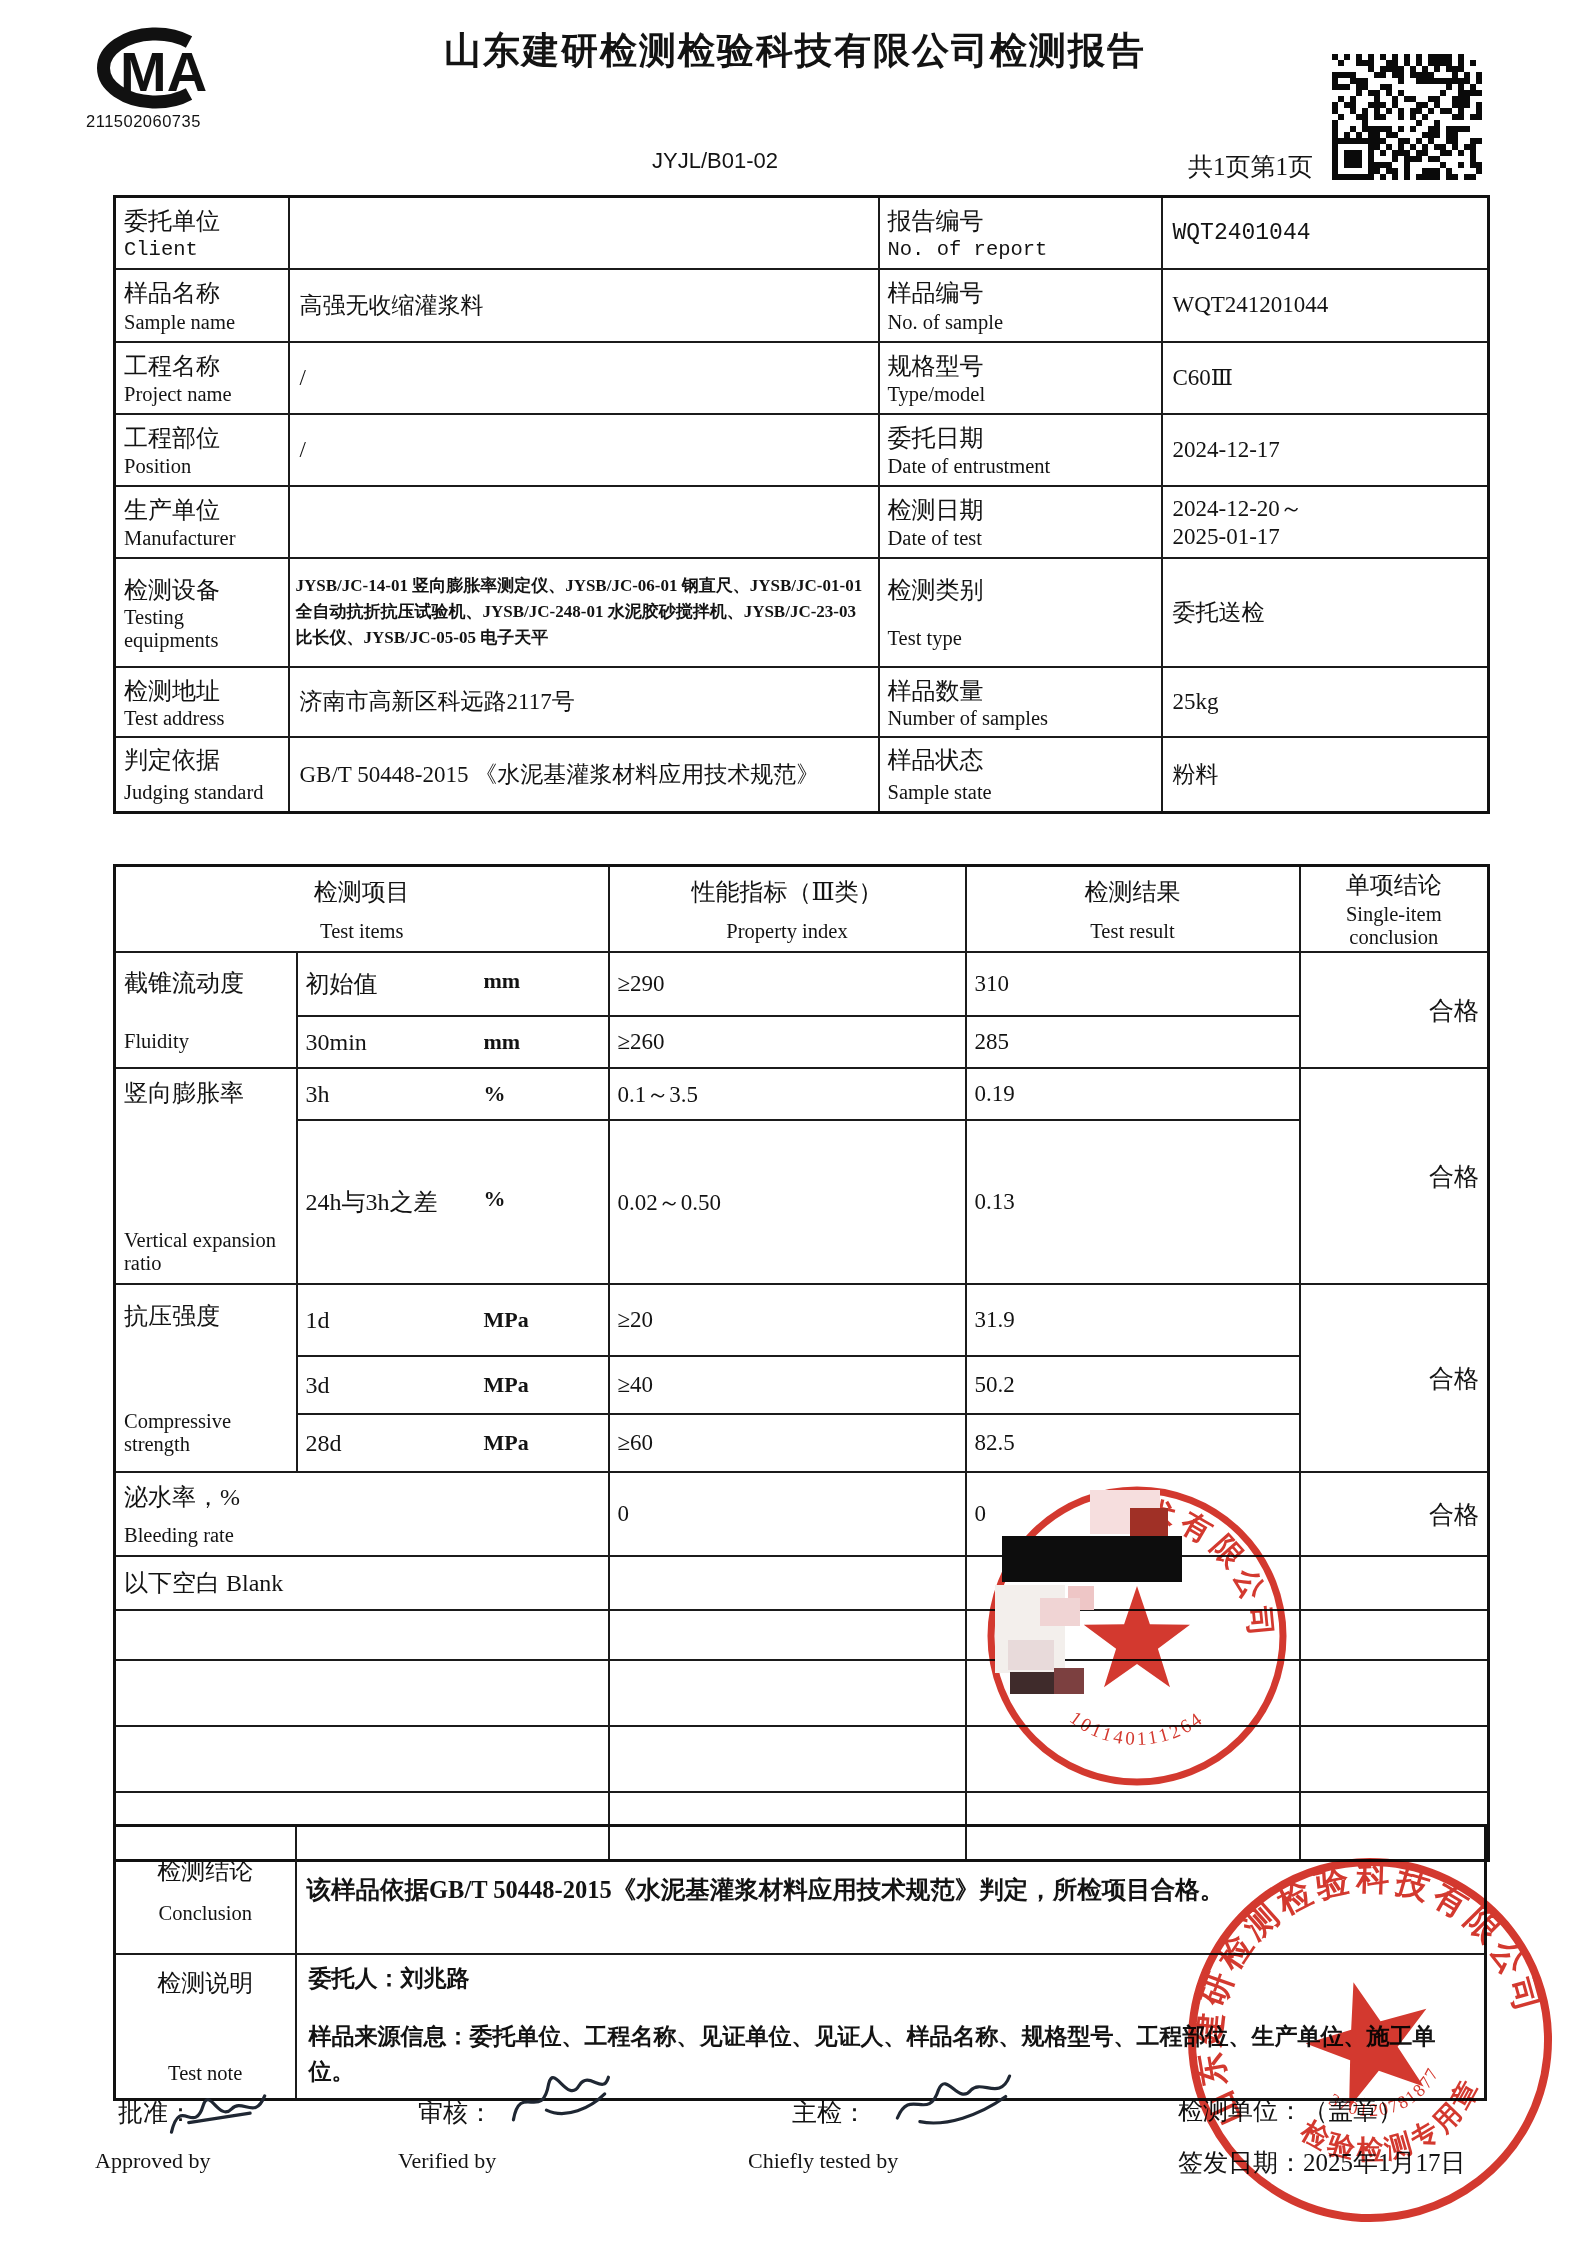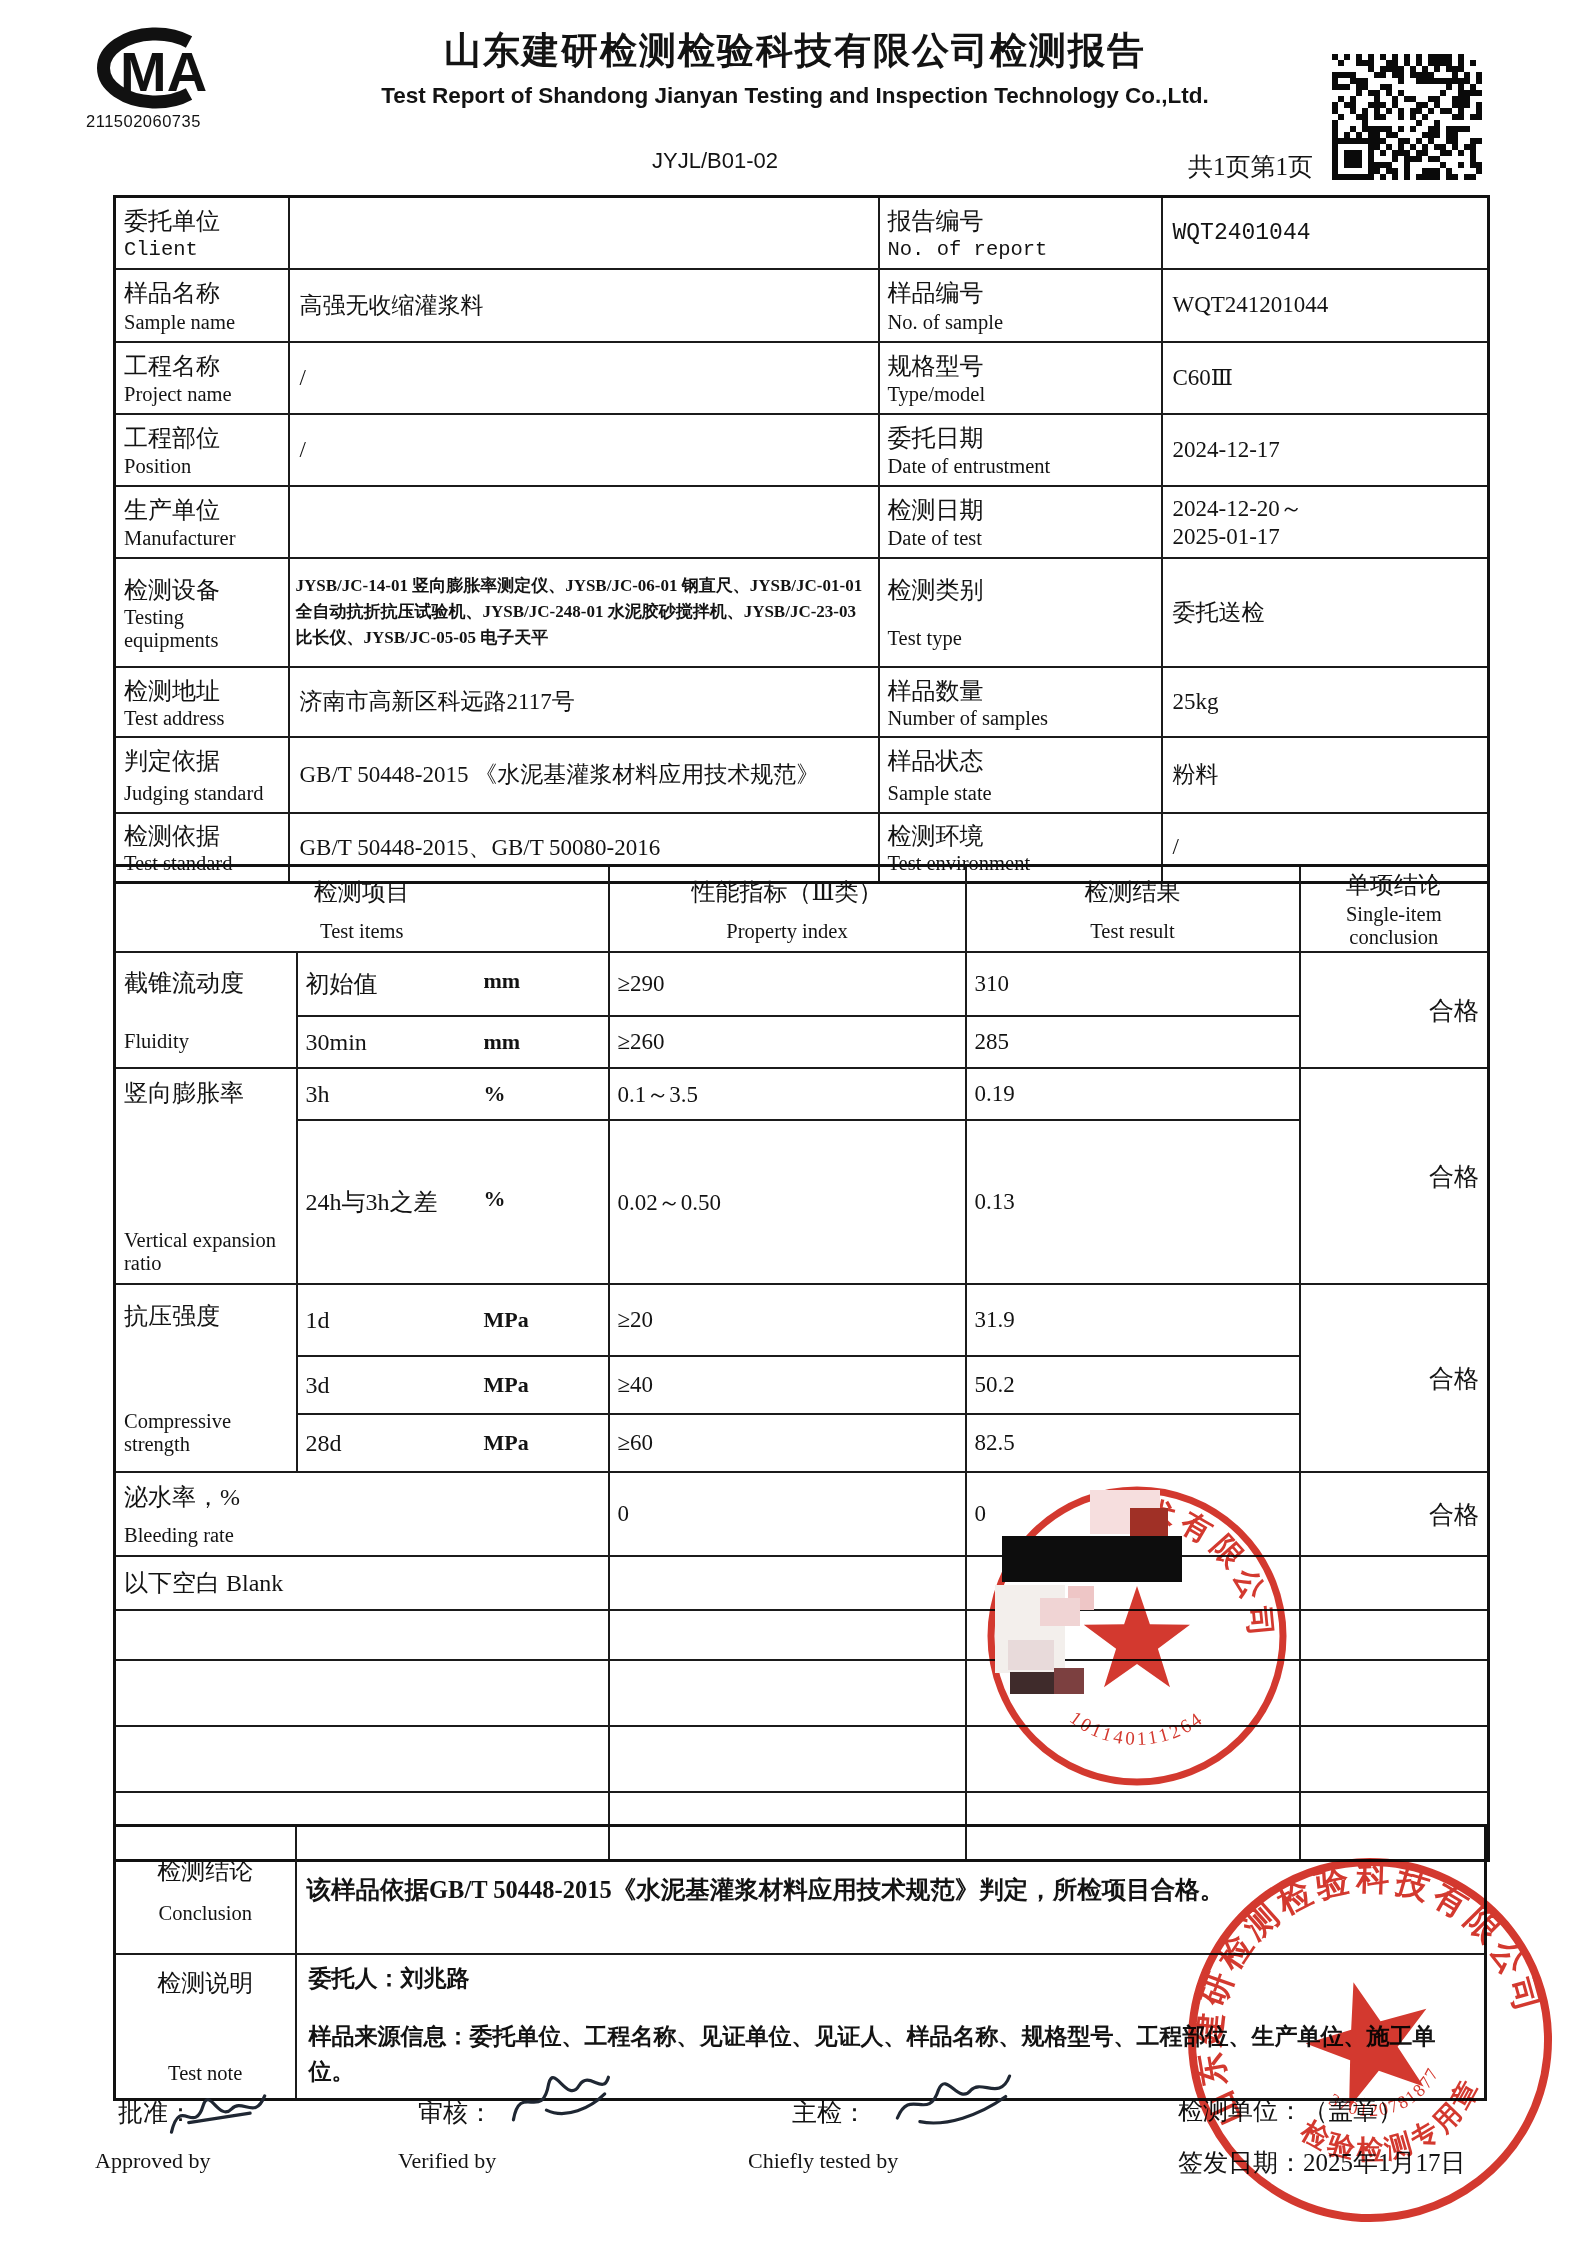--- a/index.html
+++ b/index.html
@@ -37,21 +37,20 @@
 <div class="page">
 
   <svg class="abs" style="left:88px;top:18px" width="140" height="92" viewBox="0 0 140 92">
     <path d="M101,24 A52,34 0 1 0 101,76" fill="none" stroke="#111" stroke-width="13"></path>
     <text x="32" y="73" font-family="Liberation Sans, sans-serif" font-weight="bold" font-size="56" fill="#111">MA</text>
   </svg>
   <div class="abs cma-num" style="left:86px;top:112px">211502060735</div>
 
   <div class="abs" style="left:250px;top:26px;width:1090px;text-align:center">
     <div class="title-cn">山东建研检测检验科技有限公司检测报告</div>
-    <div class="title-en">Test Report of Shandong Jianyan Testing and Inspection Technology Co.,Ltd.</div>
   </div>
   <div class="abs formcode" style="left:565px;top:148px;width:300px;text-align:center">JYJL/B01-02</div>
   <div class="abs pageinfo" style="left:1188px;top:150px">共1页第1页</div>
 
   <div class="abs" style="left:1332px;top:54px;width:150px;height:126px"><svg width="150" height="126" viewBox="0 0 150 126" fill="#0a0a0a">
         <rect x="0" y="0" width="6" height="6"></rect>
         <rect x="12" y="0" width="6" height="6"></rect>
         <rect x="24" y="0" width="6" height="6"></rect>
         <rect x="36" y="0" width="6" height="6"></rect>
         <rect x="48" y="0" width="6" height="6"></rect>
@@ -449,36 +448,20 @@
           </td>
           <td class="val">GB/T 50448-2015 《水泥基灌浆材料应用技术规范》</td>
           <td class="lblc">
             <div class="vwrap" style="height: 60px;">
               <div class="cn">样品状态</div>
               <div class="en">Sample state</div>
             </div>
           </td>
           <td class="val pre">粉料</td>
         </tr>
-        <tr style="height: 70px;">
-          <td class="lblc">
-            <div class="vwrap" style="height: 54px;">
-              <div class="cn">检测依据</div>
-              <div class="en">Test standard</div>
-            </div>
-          </td>
-          <td class="val">GB/T 50448-2015、GB/T 50080-2016</td>
-          <td class="lblc">
-            <div class="vwrap" style="height: 54px;">
-              <div class="cn">检测环境</div>
-              <div class="en">Test environment</div>
-            </div>
-          </td>
-          <td class="val pre">/</td>
-        </tr>
       </tbody>
   </table>
 
   <table class="abs sheet" style="left:113px;top:864px;width:1374px">
     <colgroup>
         <col style="width:182px">
         <col style="width:312px">
         <col style="width:357px">
         <col style="width:334px">
         <col style="width:189px">

